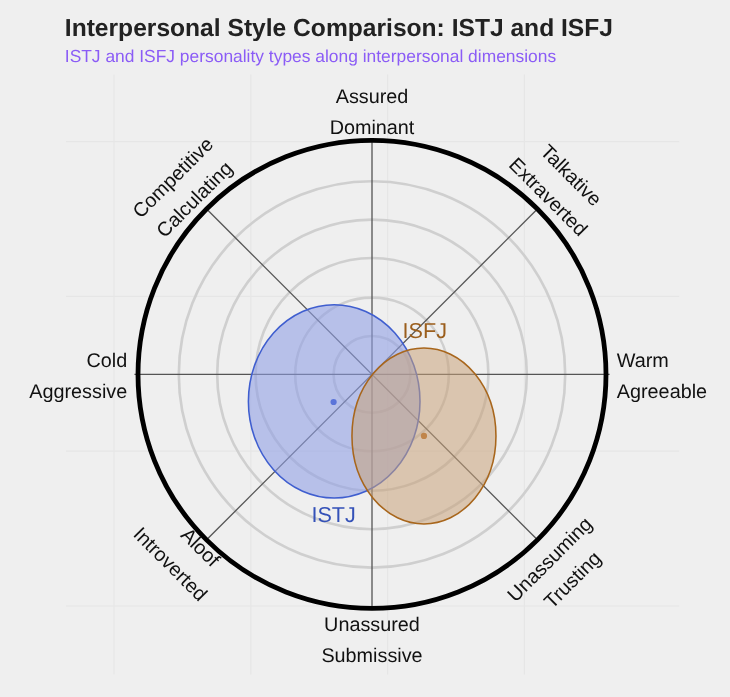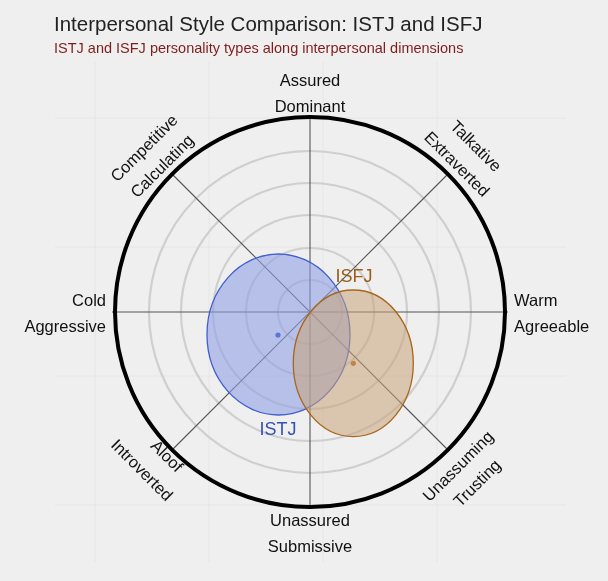--- a/index.html
+++ b/index.html
@@ -3,25 +3,25 @@
 <meta charset="utf-8">
 <style>
   html, body { margin: 0; padding: 0; }
   body {
     width: 608px; height: 581px; background: #efefef; overflow: hidden;
     font-family: "Liberation Sans", "DejaVu Sans", sans-serif;
     position: relative;
   }
   #chart-title {
     position: absolute; left: 54px; top: 12px;
-    font-size: 20.5px; font-weight: normal; color: #222222; white-space: nowrap;
+    font-size: 20.5px; font-weight: bold; color: #222222; white-space: nowrap;
   }
   #chart-subtitle {
     position: absolute; left: 54px; top: 40px;
-    font-size: 14.5px; color: #7f1d1d; white-space: nowrap;
+    font-size: 14.5px; color: #8b5cf6; white-space: nowrap;
   }
   svg { position: absolute; left: 0; top: 0; }
   .axis-label { font-size: 16.5px; fill: #111111; }
   .series-label { font-size: 18px; }
 </style>
 </head>
 <body>
 
 <div id="chart-title">Interpersonal Style Comparison: ISTJ and ISFJ</div>
 <div id="chart-subtitle">ISTJ and ISFJ personality types along interpersonal dimensions</div>

